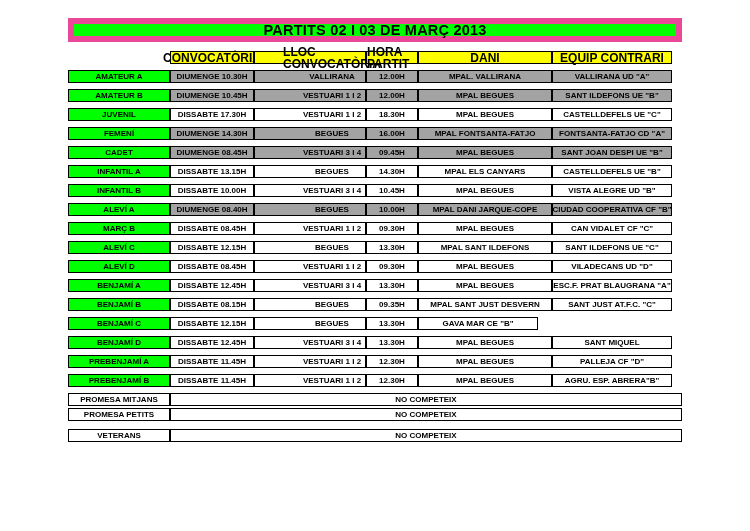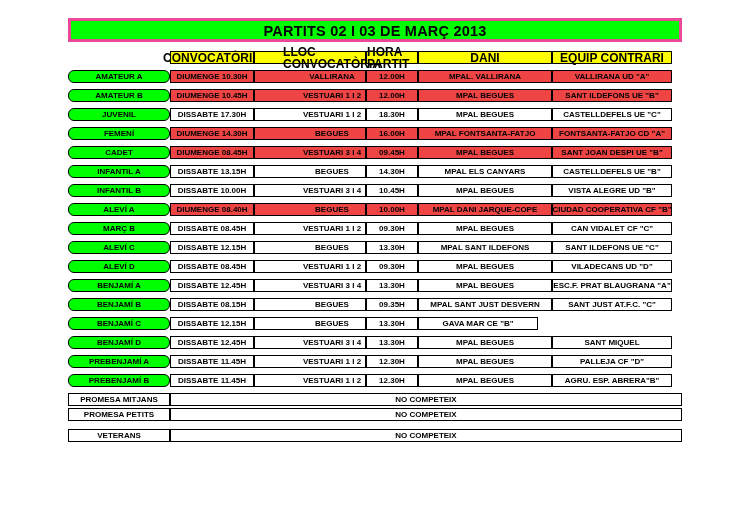--- a/index.html
+++ b/index.html
@@ -21,24 +21,24 @@
   }
 
   
   .title-row {
     position: absolute;
     left: 68px;
     top: 18px;
     width: 614px;
     height: 24px;
     background: #00ff00;
-    border: 3px solid #ec4899;
-    box-sizing: border-box;
-    display: flex;
-    align-items: flex-end;
+    border: 6px solid #ec4899;
+    box-sizing: border-box;
+    display: flex;
+    align-items: center;
     justify-content: center;
   }
   .title-row .title-text {
     font-size: 14.5px;
     font-weight: bold;
     letter-spacing: 0.2px;
     color: #000000;
   }
 
   
@@ -97,23 +97,23 @@
     font-weight: bold;
     color: #000000;
     display: flex;
     align-items: center;
     justify-content: center;
     text-align: center;
     line-height: 1;
     overflow: hidden;
     white-space: nowrap;
   }
-  .cell.team { background: #00ff00; border-radius: 6px; }
+  .cell.team { background: #00ff00; }
   .cell.plain { background: #ffffff; }
-  .cell.hl { background: #ef4444; }
+  .cell.hl { background: #a3a3a3; }
   .cell.wide-note {
     width: 512px;
     background: #ffffff;
   }
   .cell.veterans-note {
     width: 512px;
     background: #ffffff;
   }
   .spacer { height: 6px; }
 </style>

